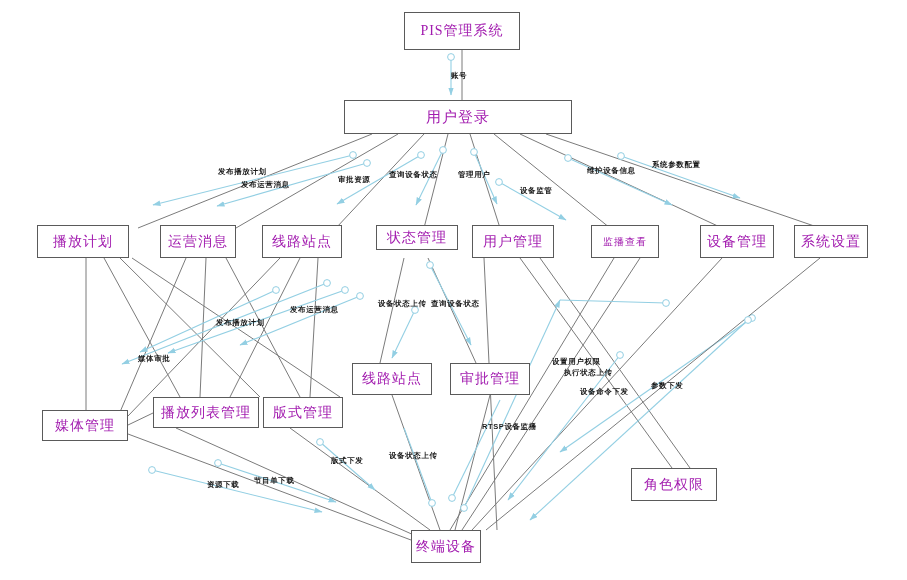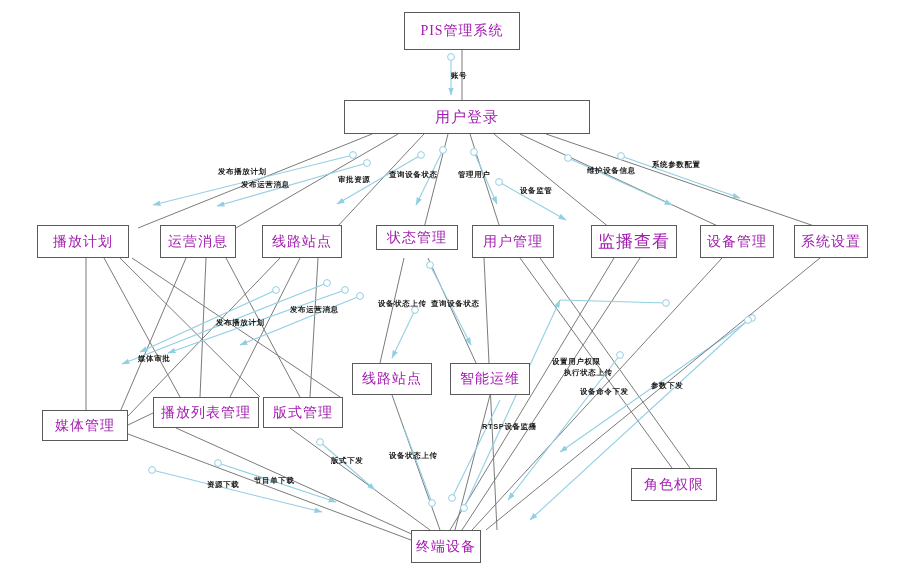--- a/index.html
+++ b/index.html
@@ -182,52 +182,52 @@
         <text class="edge-label" x="389" y="458">设备状态上传</text>
         <text class="edge-label" x="207" y="487">资源下载</text>
         <text class="edge-label" x="254" y="483">节目单下载</text>
       </g>
   </svg>
 
   <div id="node-layer">
       <div class="node" style="left: 404px; top: 12px; width: 116px; height: 38px; font-size: 14px; border-color: rgb(90, 90, 90); background: rgb(255, 255, 255);">
         <span>PIS管理系统</span>
       </div>
-      <div class="node" style="left: 344px; top: 100px; width: 246px; height: 34px; font-size: 15px; border-color: rgb(90, 90, 90); background: rgb(255, 255, 255);">
+      <div class="node" style="left: 344px; top: 100px; width: 228px; height: 34px; font-size: 15px; border-color: rgb(90, 90, 90); background: rgb(255, 255, 255);">
         <span>用户登录</span>
       </div>
       <div class="node" style="left: 37px; top: 225px; width: 92px; height: 33px; font-size: 14px; border-color: rgb(90, 90, 90); background: rgb(255, 255, 255);">
         <span>播放计划</span>
       </div>
       <div class="node" style="left: 160px; top: 225px; width: 76px; height: 33px; font-size: 14px; border-color: rgb(90, 90, 90); background: rgb(255, 255, 255);">
         <span>运营消息</span>
       </div>
       <div class="node" style="left: 262px; top: 225px; width: 80px; height: 33px; font-size: 14px; border-color: rgb(90, 90, 90); background: rgb(255, 255, 255);">
         <span>线路站点</span>
       </div>
       <div class="node" style="left: 376px; top: 225px; width: 82px; height: 25px; font-size: 14px; border-color: rgb(90, 90, 90); background: rgb(255, 255, 255);">
         <span>状态管理</span>
       </div>
       <div class="node" style="left: 472px; top: 225px; width: 82px; height: 33px; font-size: 14px; border-color: rgb(90, 90, 90); background: rgb(255, 255, 255);">
         <span>用户管理</span>
       </div>
-      <div class="node" style="left: 591px; top: 225px; width: 86px; height: 33px; font-size: 17px; border-color: rgb(90, 90, 90); background: rgb(255, 255, 255);">
+      <div class="node" style="left: 591px; top: 225px; width: 68px; height: 33px; font-size: 10px; border-color: rgb(90, 90, 90); background: rgb(255, 255, 255);">
         <span>监播查看</span>
       </div>
       <div class="node" style="left: 700px; top: 225px; width: 74px; height: 33px; font-size: 14px; border-color: rgb(90, 90, 90); background: rgb(255, 255, 255);">
         <span>设备管理</span>
       </div>
       <div class="node" style="left: 794px; top: 225px; width: 74px; height: 33px; font-size: 14px; border-color: rgb(90, 90, 90); background: rgb(255, 255, 255);">
         <span>系统设置</span>
       </div>
       <div class="node" style="left: 352px; top: 363px; width: 80px; height: 32px; font-size: 14px; border-color: rgb(90, 90, 90); background: rgb(255, 255, 255);">
         <span>线路站点</span>
       </div>
       <div class="node" style="left: 450px; top: 363px; width: 80px; height: 32px; font-size: 14px; border-color: rgb(90, 90, 90); background: rgb(255, 255, 255);">
-        <span>智能运维</span>
+        <span>审批管理</span>
       </div>
       <div class="node" style="left: 42px; top: 410px; width: 86px; height: 31px; font-size: 14px; border-color: rgb(90, 90, 90); background: rgb(255, 255, 255);">
         <span>媒体管理</span>
       </div>
       <div class="node" style="left: 153px; top: 397px; width: 106px; height: 31px; font-size: 14px; border-color: rgb(90, 90, 90); background: rgb(255, 255, 255);">
         <span>播放列表管理</span>
       </div>
       <div class="node" style="left: 263px; top: 397px; width: 80px; height: 31px; font-size: 14px; border-color: rgb(90, 90, 90); background: rgb(255, 255, 255);">
         <span>版式管理</span>
       </div>

